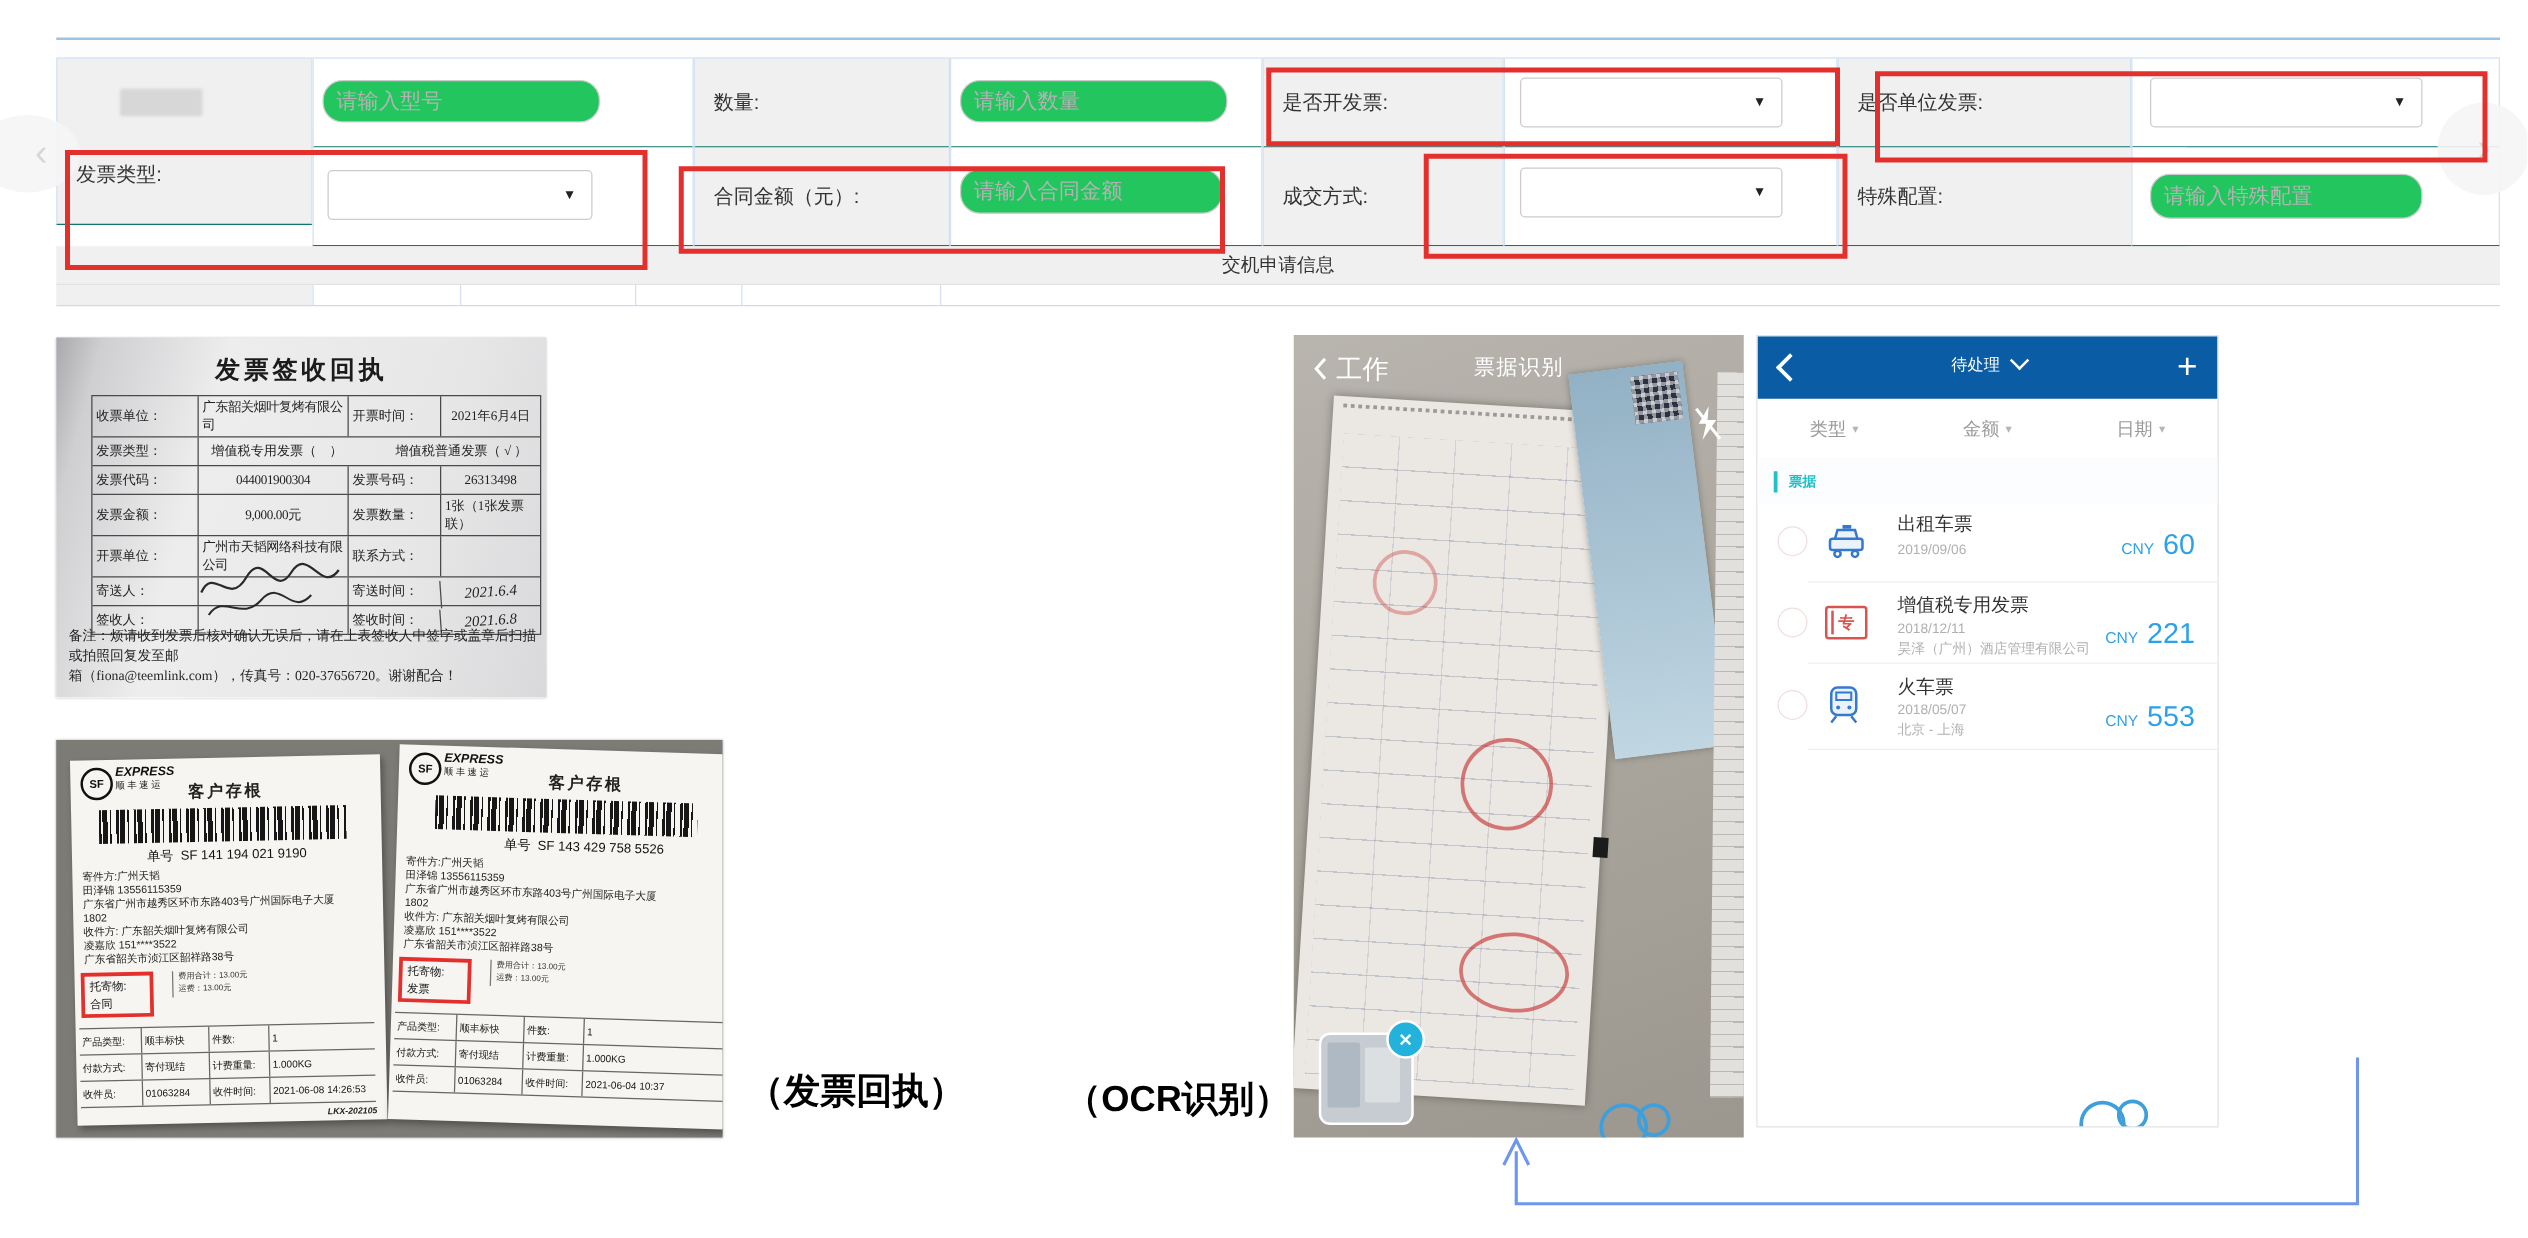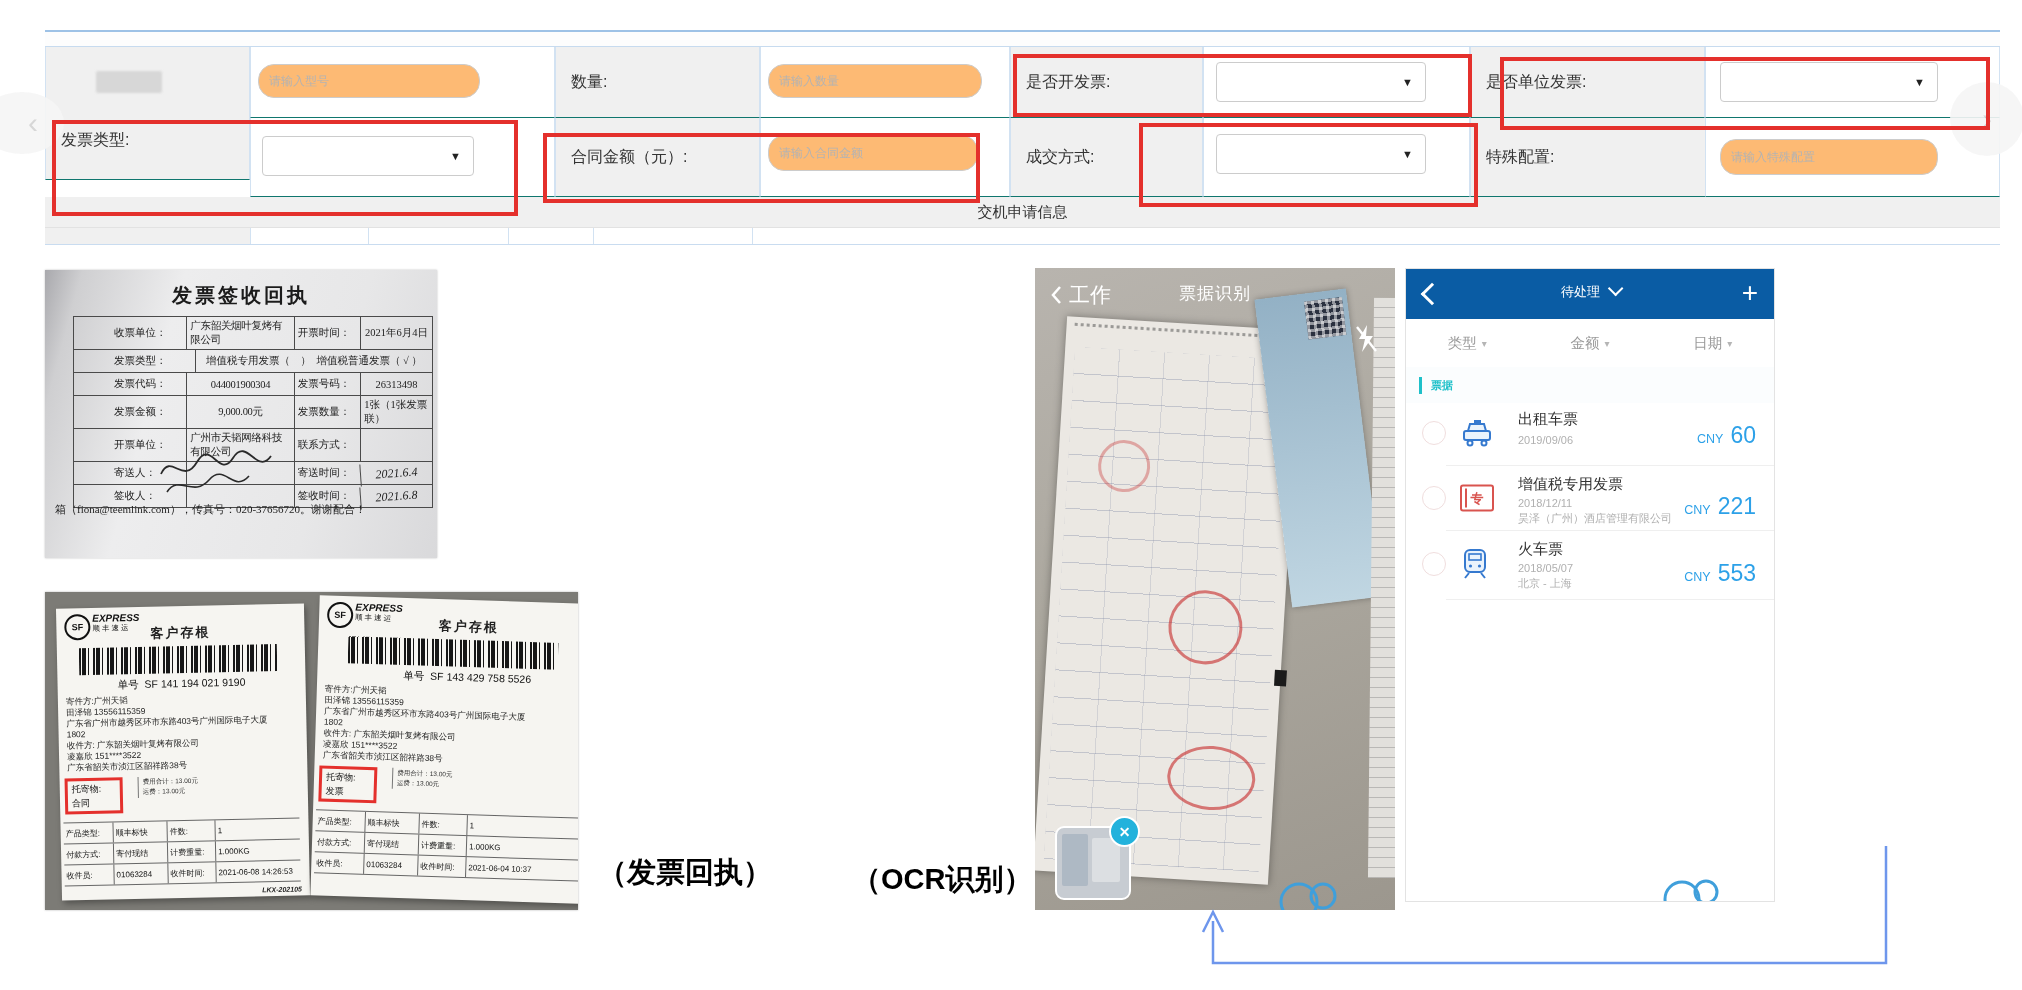--- a/index.html
+++ b/index.html
@@ -5,21 +5,21 @@
   html,body{margin:0;padding:0;background:#fff;}
   #page{position:relative;width:2022px;height:990px;background:#fff;overflow:hidden;
         font-family:"Liberation Sans",sans-serif;color:#333;}
   
   .strip{position:absolute;left:45px;top:30px;width:1955px;height:17px;background:#fdfdfd;
          border-top:2px solid #9ec2e6;border-bottom:1px solid #c7dbef;box-sizing:border-box;}
   .cell{position:absolute;box-sizing:border-box;background:#fff;
         border-right:1px solid #d2e2f2;border-bottom:1px solid #0f766e;border-left:1px solid #d2e2f2;}
   .cell.lab{background:#f0f0f0;display:flex;align-items:center;padding-left:15px;font-size:16px;color:#333;}
   .inp{position:absolute;height:34px;border:1px solid #ccc;border-radius:16px;padding:0 10px;
-       font-size:12px;color:#333;box-sizing:border-box;outline:none;background:#fdba74;font-family:inherit;}
+       font-size:17px;color:#333;box-sizing:border-box;outline:none;background:#22c55e;font-family:inherit;}
   .inp::placeholder{color:#b3b3b3;}
   .sel{position:absolute;height:40px;border:1px solid #ccc;border-radius:4px;background:#fff;box-sizing:border-box;}
   .sel .car{position:absolute;right:12px;top:50%;transform:translateY(-50%);font-size:11px;color:#222;}
   .redact{position:absolute;left:50px;top:24px;width:66px;height:22px;background:#d7d7d7;
           border-radius:2px;filter:blur(1.2px);}
   .secbar{position:absolute;left:45px;top:197px;width:1955px;height:31px;background:#f0f0f0;
           border-bottom:1px solid #e2e2e2;display:flex;align-items:center;justify-content:center;
           font-size:15px;color:#333;box-sizing:border-box;}
   .stubrow{position:absolute;left:45px;top:228px;width:1955px;height:17px;background:#fff;
            border-bottom:1px solid #c9dcf0;box-sizing:border-box;}
@@ -31,21 +31,21 @@
   
   .photo1{position:absolute;left:45px;top:270px;width:392px;height:288px;overflow:hidden;
           background:linear-gradient(105deg,#a9a9ad 0%,#cfcfd1 8%,#ededee 30%,#e7e7e8 70%,#d9d9db 100%);
           box-shadow:0 0 2px rgba(0,0,0,.25);font-family:"Liberation Serif",serif;}
   .photo1 .ttl{position:absolute;left:0;top:12px;width:100%;text-align:center;font-size:20px;
                font-weight:bold;letter-spacing:3px;color:#1b1b1b;}
   .rtab{position:absolute;left:28px;top:46px;width:358px;border:1px solid #4a4a4a;font-size:10.5px;color:#222;}
   .rrow{display:flex;border-top:1px solid #4a4a4a;}
   .rrow:first-child{border-top:none;}
   .rc{box-sizing:border-box;padding:2px 3px;border-left:1px solid #4a4a4a;display:flex;align-items:center;min-height:22px;}
-  .rc:first-child{border-left:none;margin-left:37px;}
+  .rc:first-child{border-left:none;}
   .rc.l{width:84px;}
   .rc.v{width:120px;justify-content:center;letter-spacing:-.3px;}
   .rc.l2{width:74px;}
   .rc.v2{width:80px;justify-content:center;}
   .rc.full{flex:1;justify-content:space-between;padding:2px 10px;}
   .hand{font-style:italic;transform:rotate(-4deg);font-size:12px;}
   .note{position:absolute;left:10px;top:232px;width:376px;font-size:11px;line-height:1.45;color:#1f1f1f;}
   .sig{position:absolute;left:108px;top:176px;z-index:3;}
   
   .photo2{position:absolute;left:45px;top:592px;width:533px;height:318px;background:#7c7b76;overflow:hidden;
@@ -268,20 +268,21 @@
           <div class="rc v"></div>
           <div class="rc l2">签收时间：</div>
           <div class="rc v2 hand">2021.6.8</div>
         </div>
     </div>
     <svg class="sig" width="130" height="56" viewBox="0 0 130 56">
       <path d="M8,28 C18,6 30,40 44,16 S66,34 80,12 S104,30 118,10" stroke="#2a2a2a" stroke-width="1.8" fill="none"></path>
       <path d="M14,46 C26,28 40,52 56,34 S80,48 96,30" stroke="#2a2a2a" stroke-width="1.6" fill="none"></path>
     </svg>
     <div class="note">
+      <div>备注：烦请收到发票后核对确认无误后，请在上表签收人中签字或盖章后扫描或拍照回复发至邮</div>
       <div>箱（fiona@teemlink.com），传真号：020-37656720。谢谢配合！</div>
     </div>
   </div>
 
   <div class="photo2">
 
     <div class="stub" style="left:14px;top:14px;width:248px;height:292px;transform:rotate(-1.2deg);">
       <div class="logo">
           <span>SF</span>
         </div>

